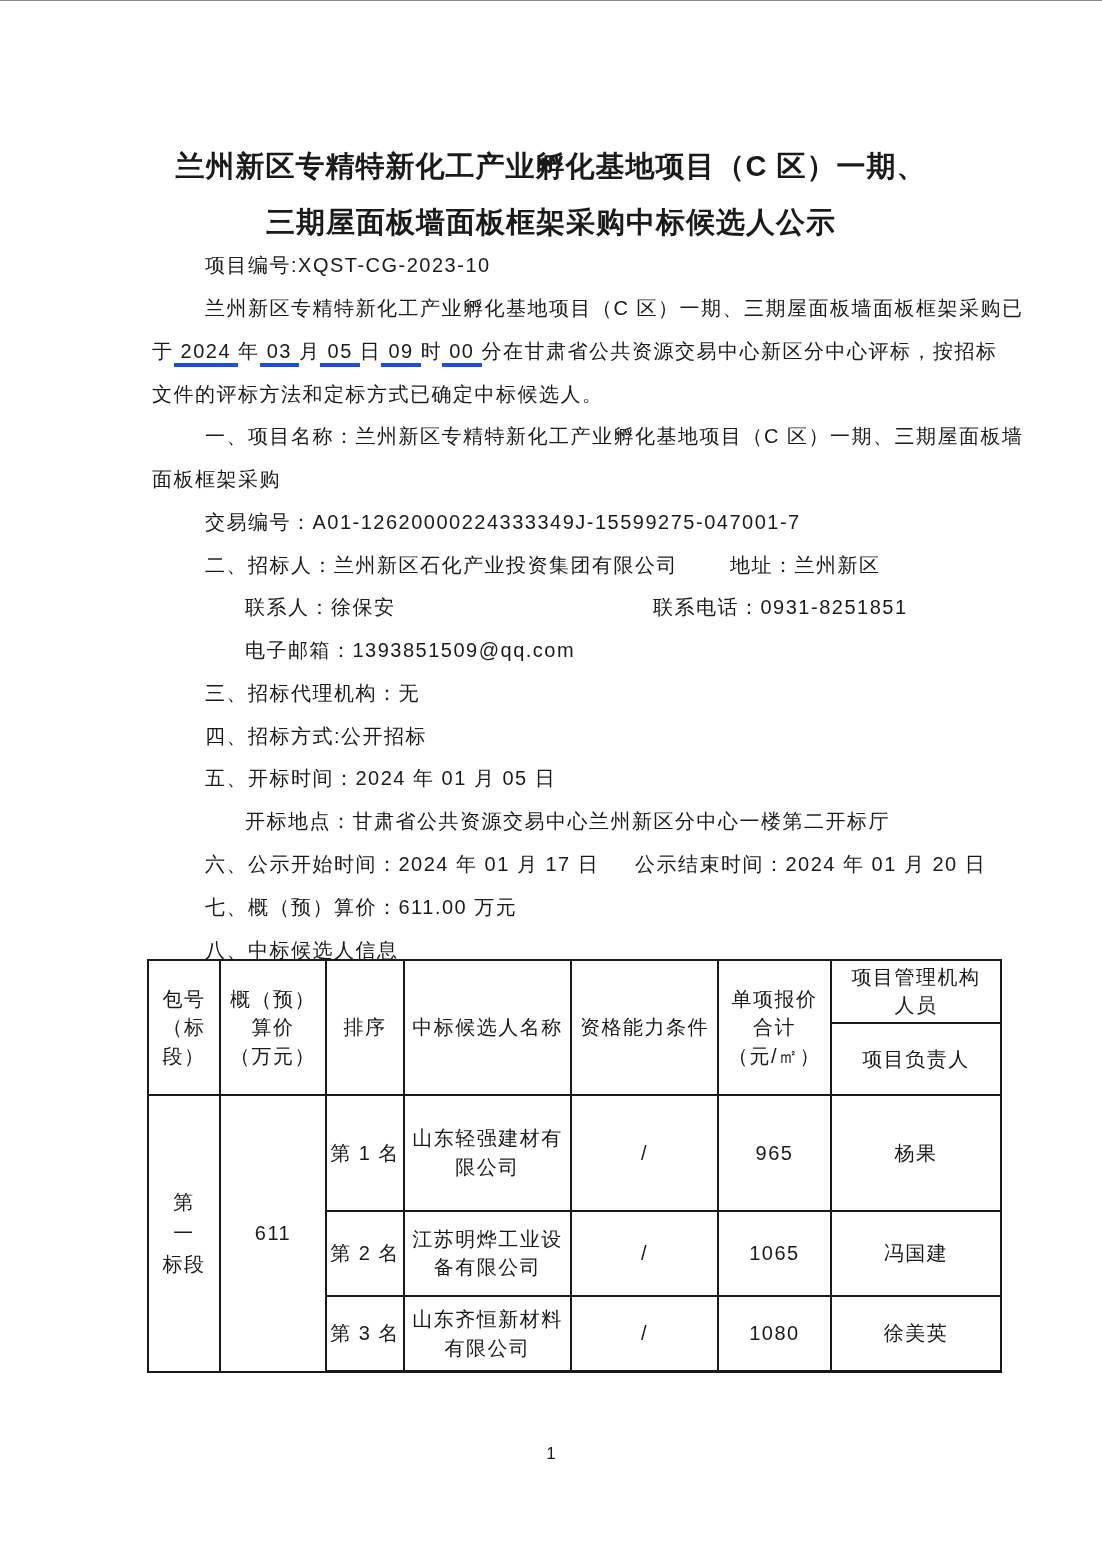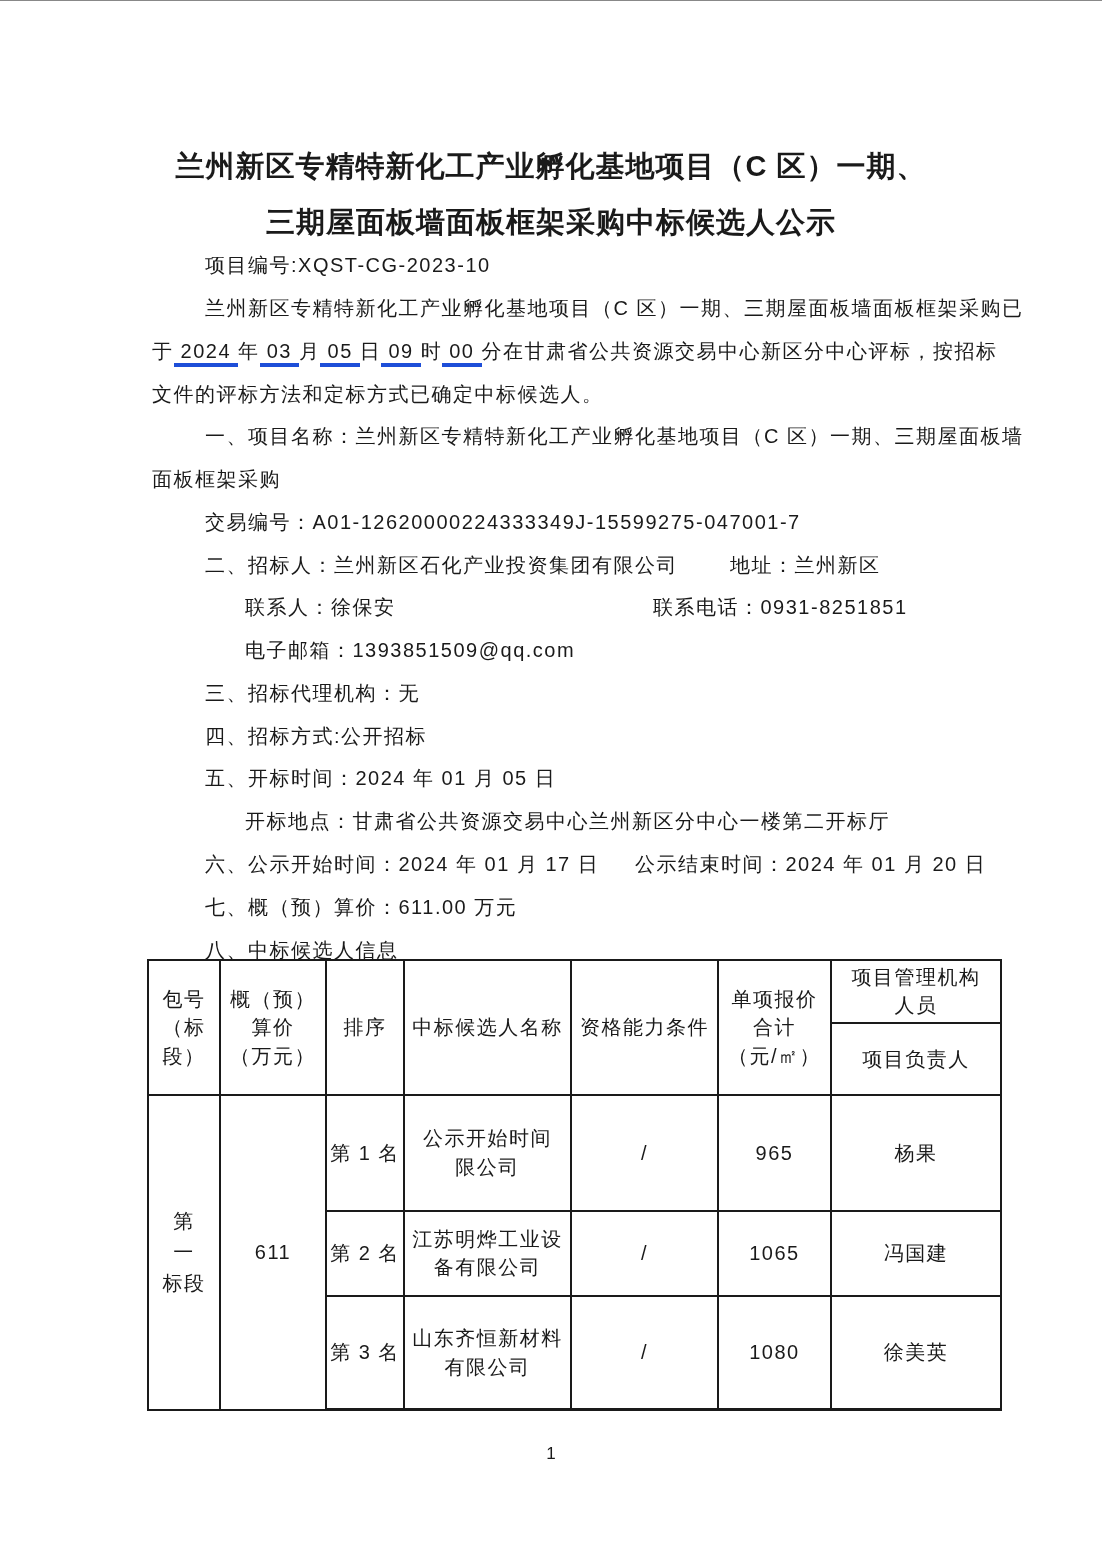--- a/index.html
+++ b/index.html
@@ -127,35 +127,35 @@
     </tr>
     <tr style="height:72px">
       <th>项目负责人</th>
     </tr>
     <tr style="height:116px">
       <td rowspan="3" class="pkg-cell">第
 一
 标段</td>
       <td rowspan="3">611</td>
       <td>第 1 名</td>
-      <td>公示开始时间
+      <td>山东轻强建材有
 限公司</td>
       <td>/</td>
       <td>965</td>
       <td>杨果</td>
     </tr>
     <tr style="height:85px">
       <td>第 2 名</td>
       <td>江苏明烨工业设
 备有限公司</td>
       <td>/</td>
       <td>1065</td>
       <td>冯国建</td>
     </tr>
-    <tr style="height:114px" class="bottom-row">
+    <tr style="height:76px" class="bottom-row">
       <td>第 3 名</td>
       <td>山东齐恒新材料
 有限公司</td>
       <td>/</td>
       <td>1080</td>
       <td>徐美英</td>
     </tr>
   </tbody>
     </table>
 

